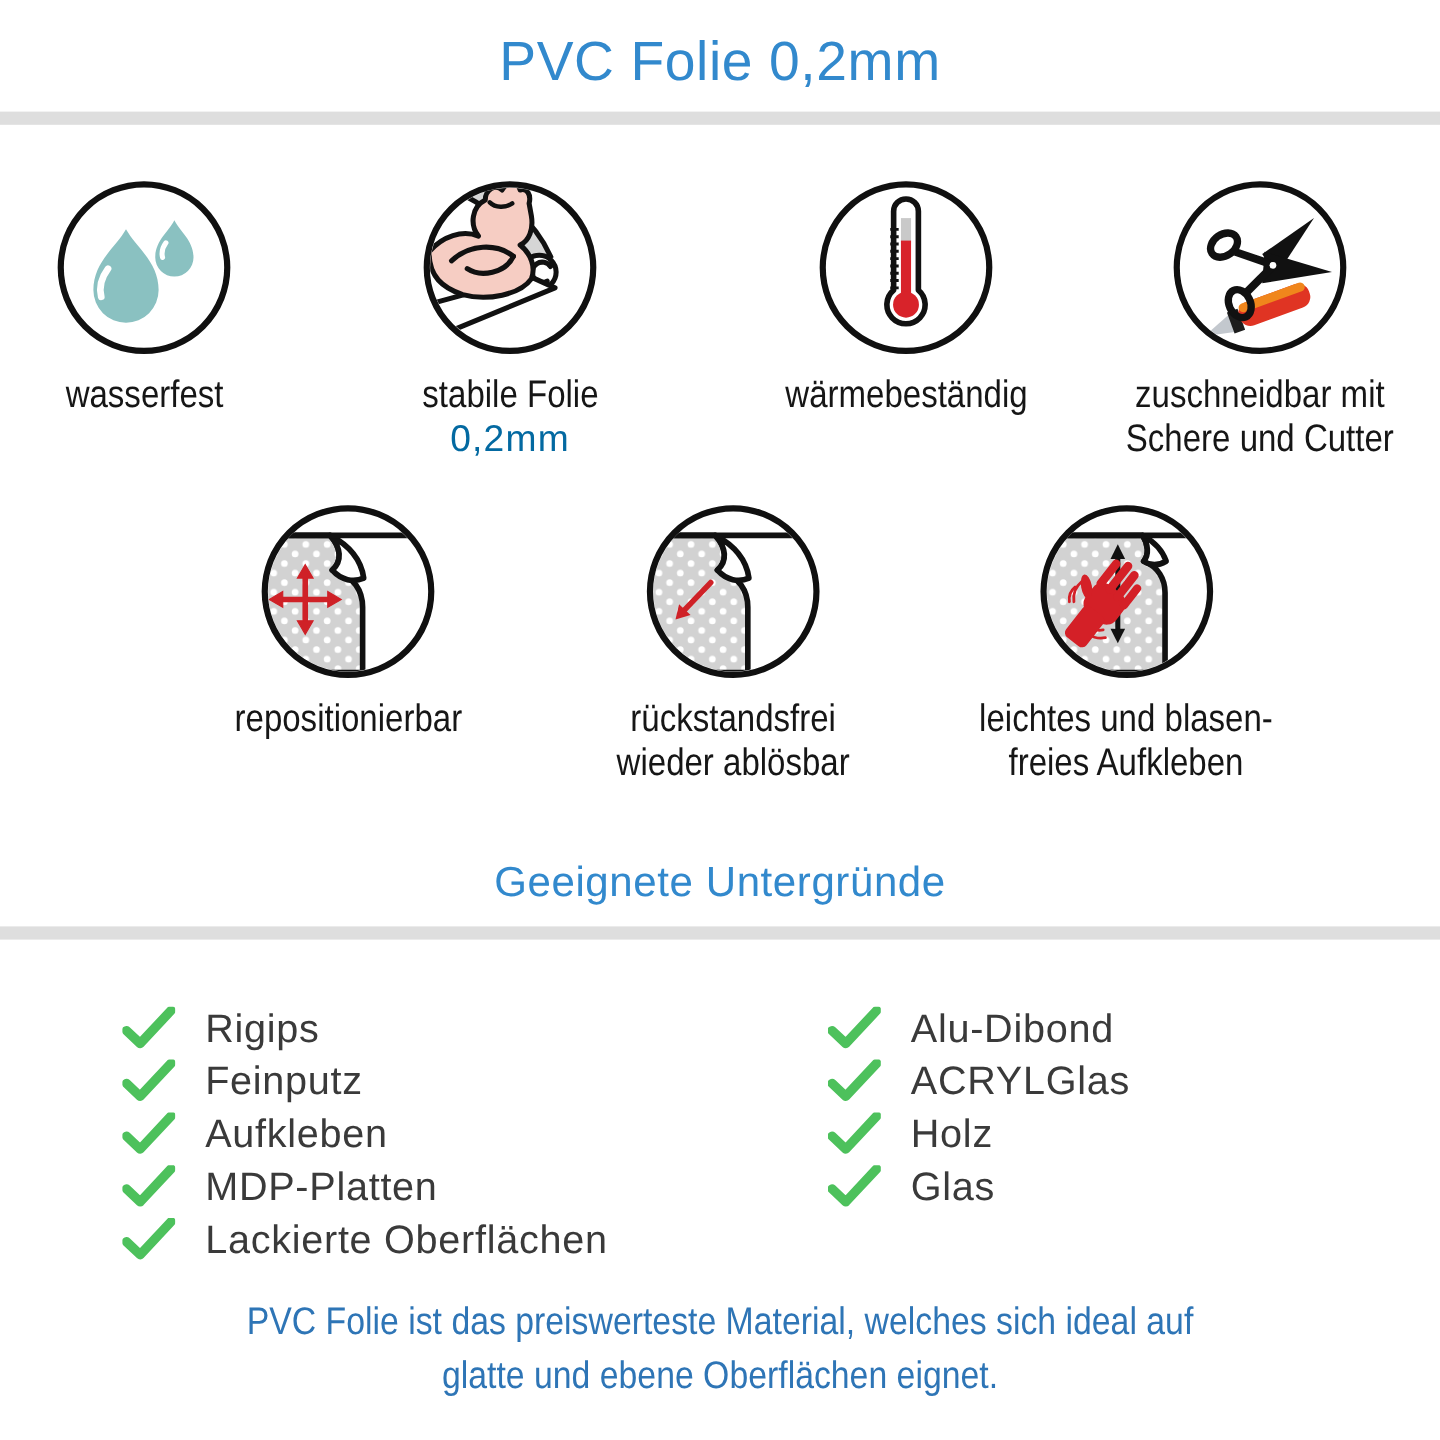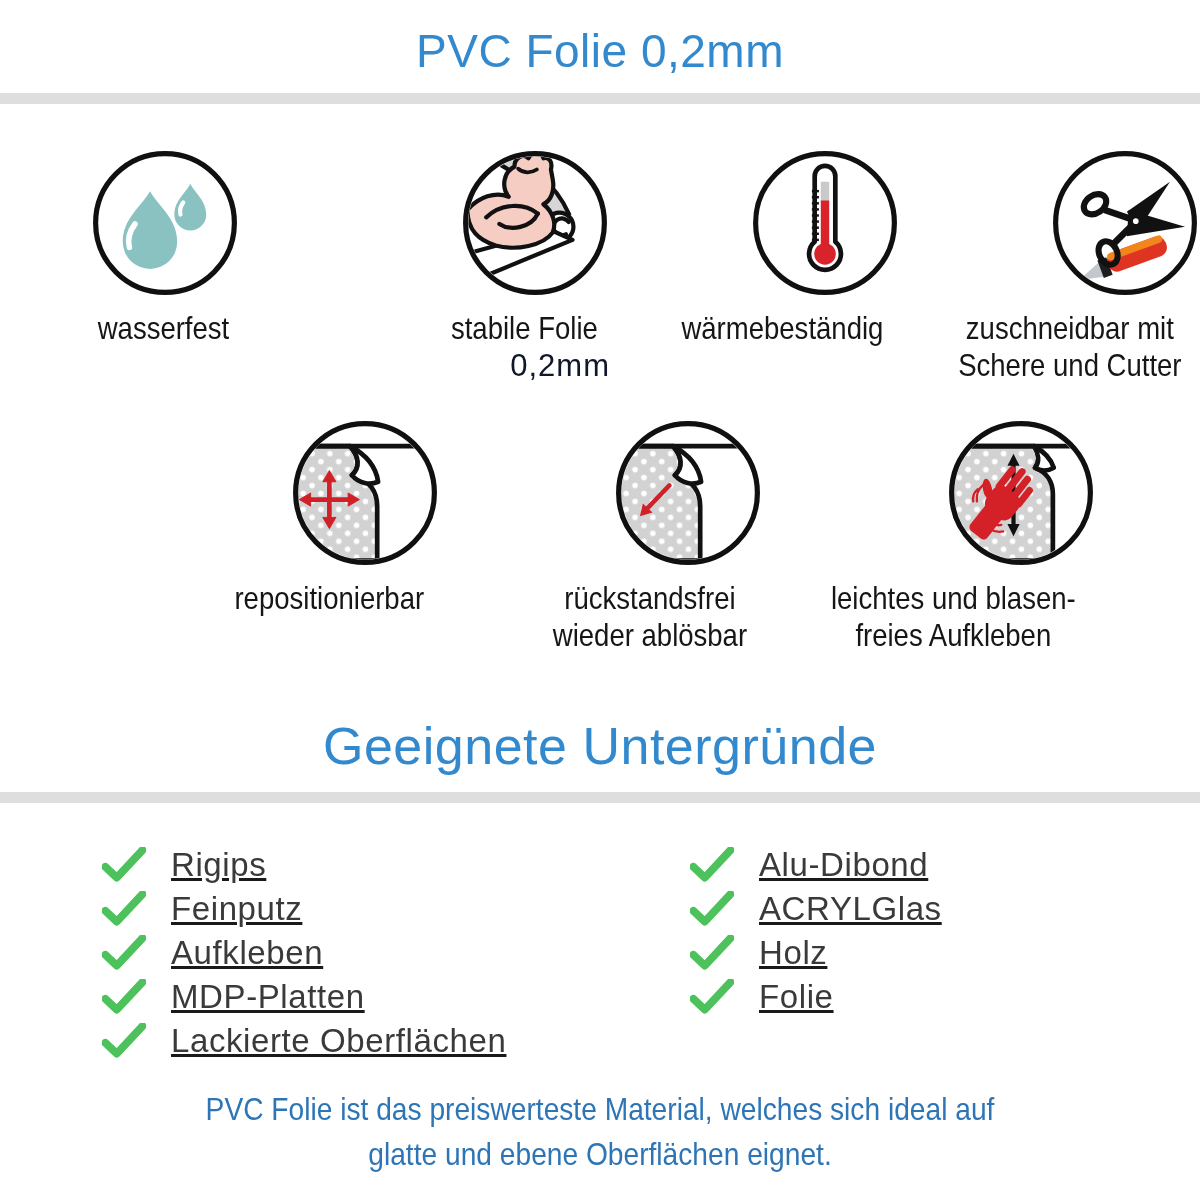--- a/index.html
+++ b/index.html
@@ -9,34 +9,34 @@
   }
   .main-title{
     padding-top:24px;text-align:center;font-size:46px;font-weight:500;
     color:#3289cd;letter-spacing:.5px;
   }
   .divider{height:11px;background:#dedede;margin-top:15px;}
   .divider2{height:11px;background:#dedede;margin-top:16px;}
 
   .features-row1{display:grid;grid-template-columns:240px 370px 290px 300px;margin-top:44px;}
   .features-row2{display:grid;grid-template-columns:300px 305px 315px;width:920px;margin:34px auto 0 auto;gap:18px;}
-  .feature{display:flex;flex-direction:column;align-items:flex-end;}
+  .feature{display:flex;flex-direction:column;align-items:center;}
   .feature svg.badge{display:block;}
   .label-wrap{
     margin-top:12px;text-align:center;font-size:32px;line-height:37px;color:#161616;
     transform:scaleX(.86);transform-origin:50% 0;white-space:nowrap;
   }
-  .sublabel{color:#0f172a;font-size:31px;line-height:37px;letter-spacing:1px;}
+  .sublabel{color:#0369a1;font-size:31px;line-height:37px;letter-spacing:1px;}
 
   .section-title{
-    margin-top:62px;text-align:center;font-size:52px;font-weight:500;
+    margin-top:62px;text-align:center;font-size:35px;font-weight:500;
     color:#3289cd;letter-spacing:.5px;
   }
 
-  .checklist{display:flex;margin-top:40px;padding-left:102px;text-decoration:underline;}
+  .checklist{display:flex;margin-top:52px;padding-left:102px;}
   .check-col{list-style:none;margin:0;padding:0;}
   .check-col.left{width:588px;}
   .check-item{display:flex;align-items:center;height:44px;}
   .check-item svg{flex:0 0 auto;margin-right:25px;}
   .check-text{font-size:33px;color:#3a3a3a;letter-spacing:.6px;}
 
   .footer{
     margin-top:24px;text-align:center;color:#2e75b6;font-size:32px;line-height:45px;
     transform:scaleX(.88);transform-origin:50% 0;white-space:nowrap;
   }
@@ -307,21 +307,21 @@
       <li class="check-item">
         <svg width="44" height="36" viewBox="0 0 36 30">
             <path d="M2.5,16.5 L12,25.5 L33.5,2.5" fill="none" stroke="#4dc15c" stroke-width="6.5" stroke-linecap="round" stroke-linejoin="round"></path>
           </svg>
         <span class="check-text">Holz</span>
       </li>
       <li class="check-item">
         <svg width="44" height="36" viewBox="0 0 36 30">
             <path d="M2.5,16.5 L12,25.5 L33.5,2.5" fill="none" stroke="#4dc15c" stroke-width="6.5" stroke-linecap="round" stroke-linejoin="round"></path>
           </svg>
-        <span class="check-text">Folie</span>
+        <span class="check-text">Glas</span>
       </li>
     </ul>
   </div>
 
   <div class="footer">
     <div>PVC Folie ist das preiswerteste Material, welches sich ideal auf</div>
     <div>glatte und ebene Oberflächen eignet.</div>
   </div>
 
 </div>

